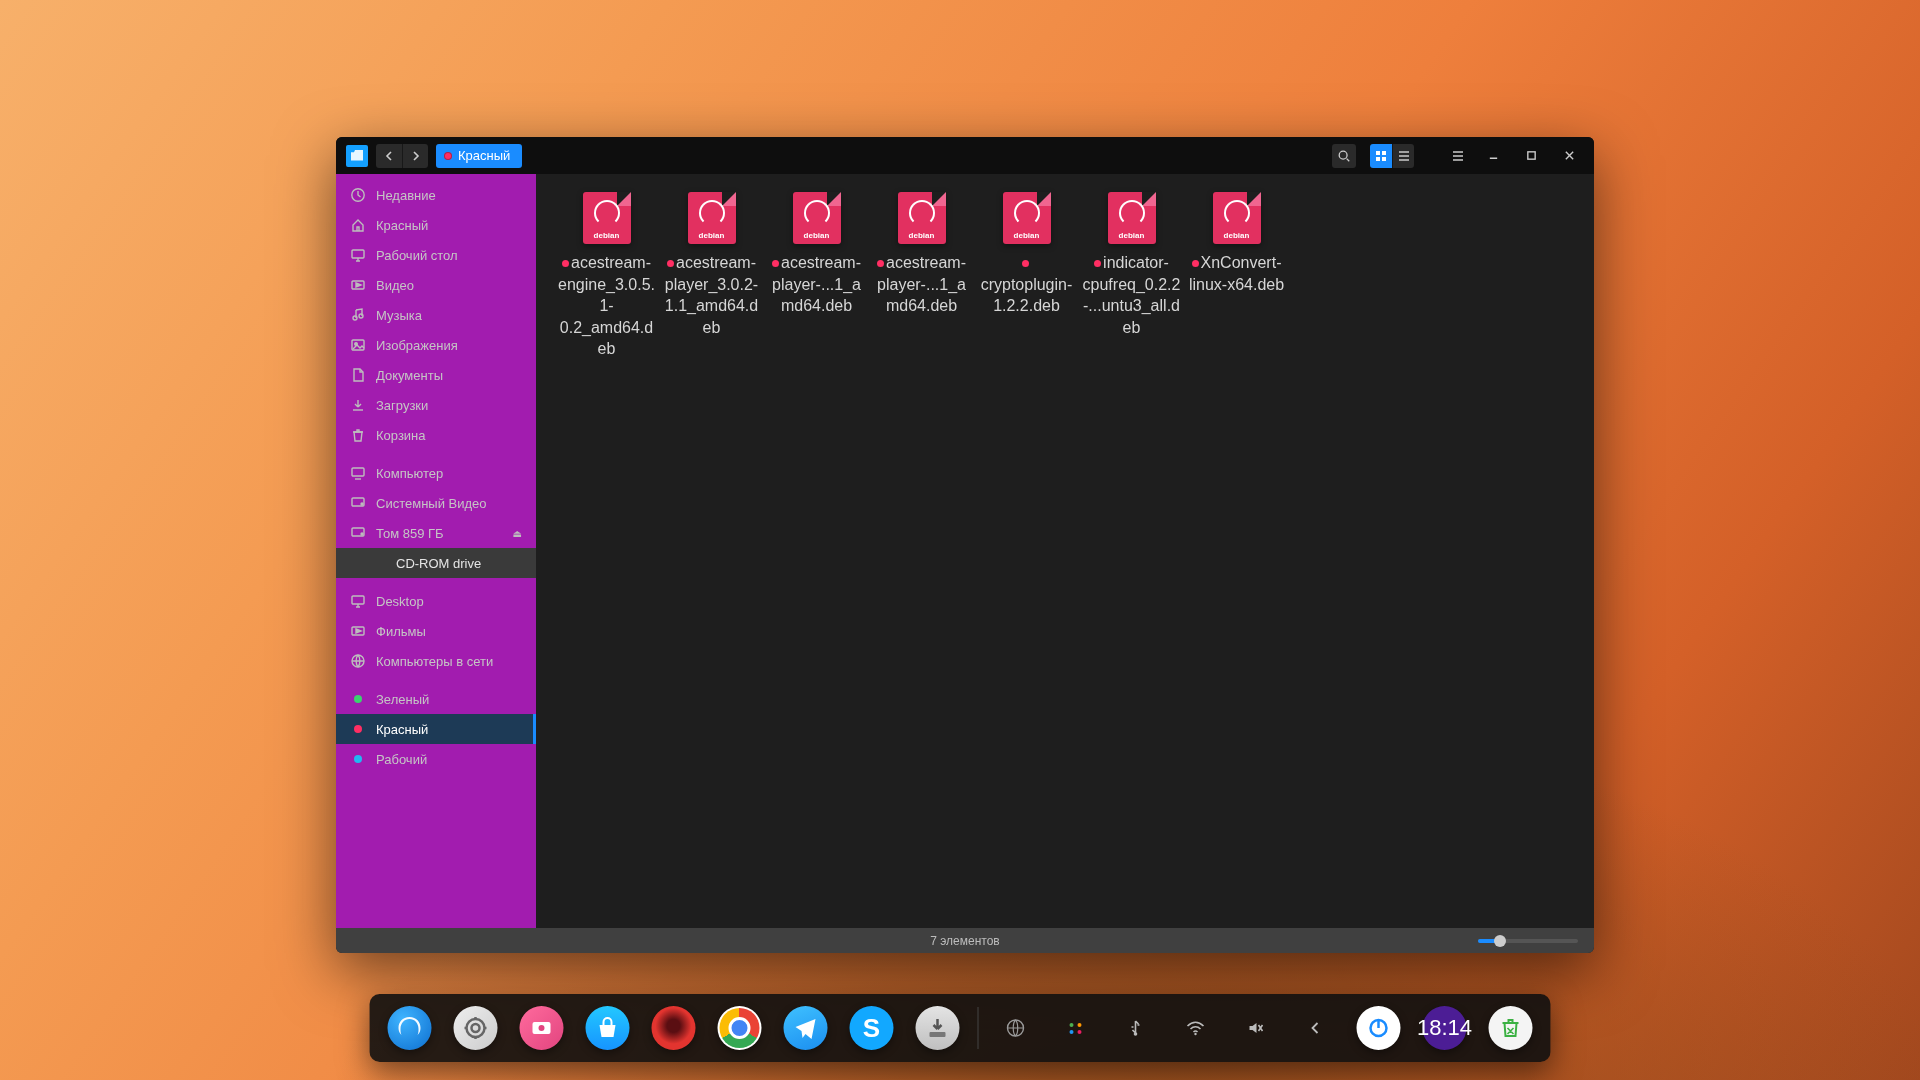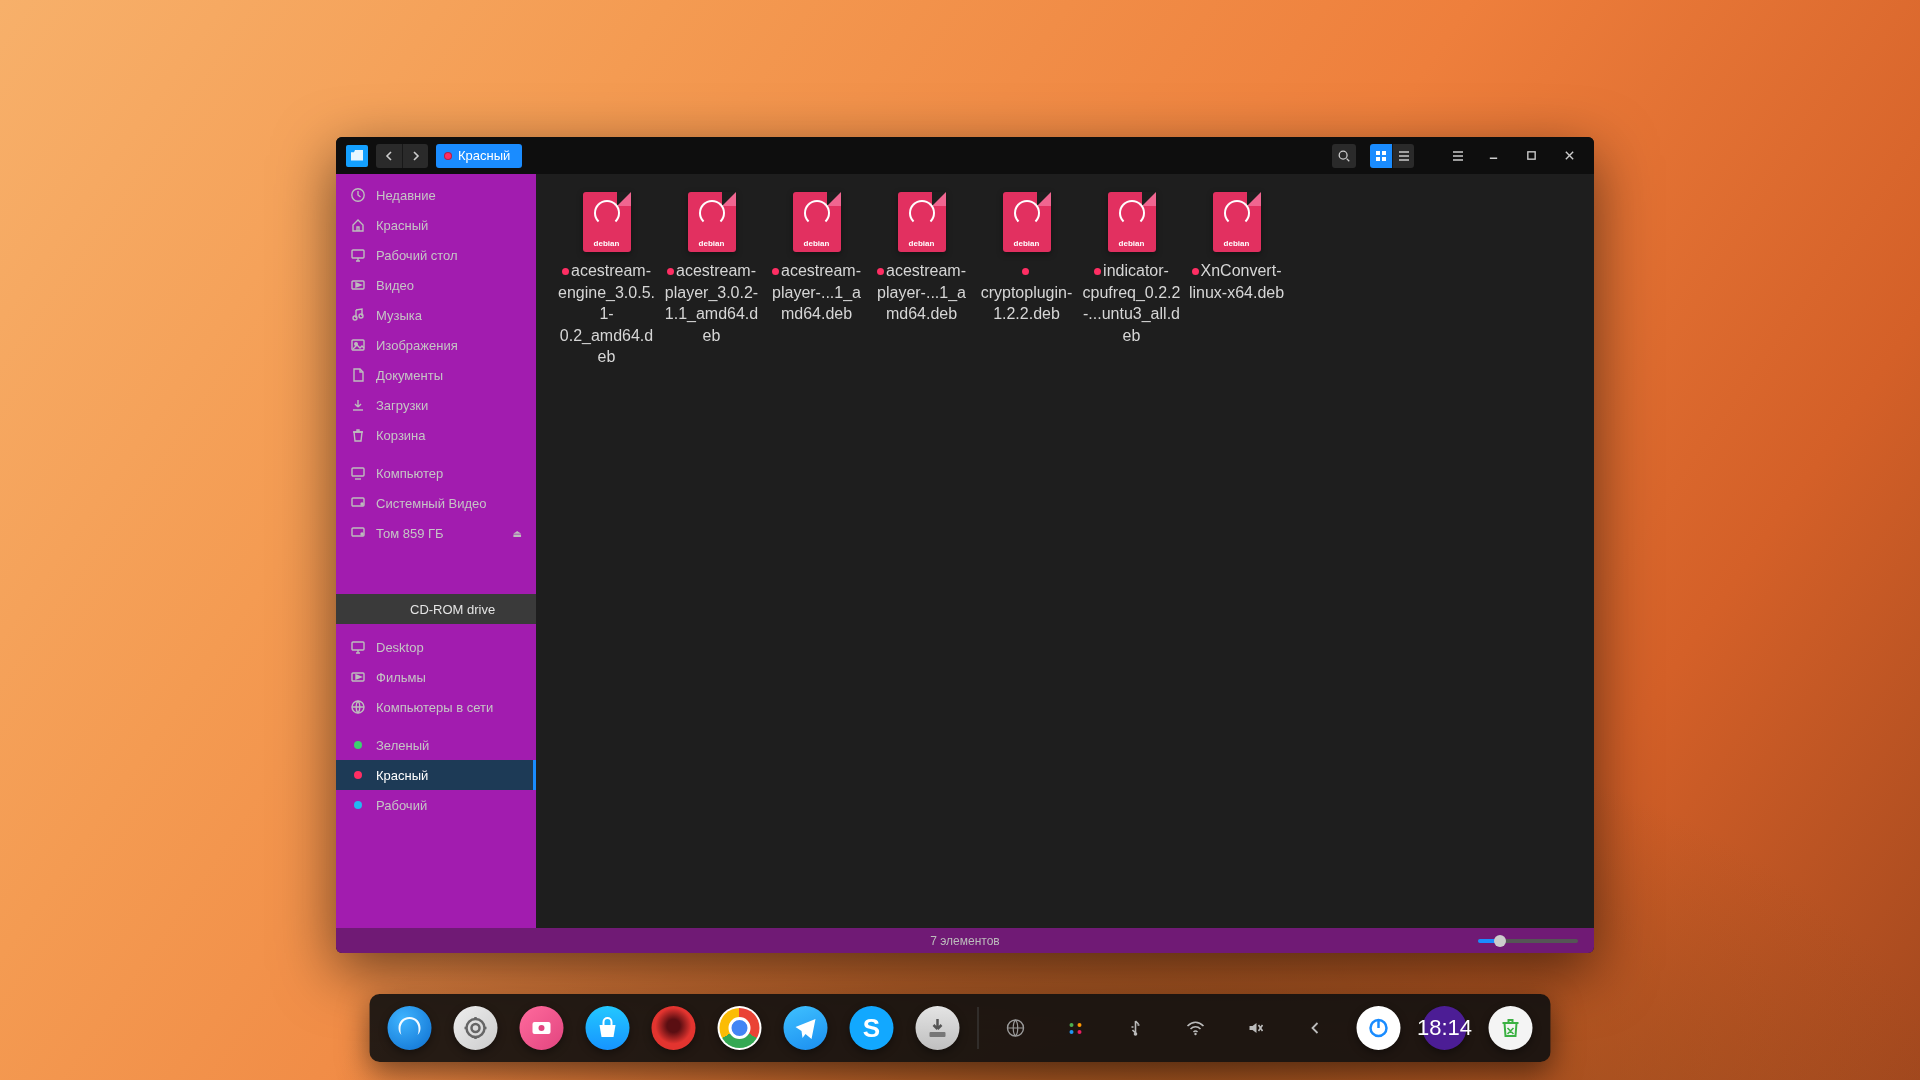--- a/index.html
+++ b/index.html
@@ -61,40 +61,40 @@
   .winbtn svg{width:11px;height:11px;stroke:#ccc;stroke-width:1.5;fill:none;}
 
   
   .fm-body { flex:1; display:flex; }
 
   .sidebar { width:200px; background:#a21caf; padding-top:6px; overflow-y:auto;}
   .sb-item {
     height:30px; display:flex; align-items:center; gap:10px; padding:0 14px;
     color:#c5c5c5; font-size:13px; position:relative;
   }
-  .sb-item.indent { padding-left:48px; color:#bdbdbd;margin-top:46px;}
+  .sb-item.indent { padding-left:34px; color:#bdbdbd;}
   .sb-item.sel-cd { background:#3a3a3a; color:#e5e5e5;}
   .sb-item.active { background:#1d3a56; color:#fff;}
   .sb-item.active::after{content:"";position:absolute;right:0;top:0;bottom:0;width:3px;background:#1a8cff;}
   .sb-lead{width:16px;height:16px;display:flex;align-items:center;justify-content:center;flex:none;}
   .sb-lead svg{width:16px;height:16px;stroke:#bdbdbd;stroke-width:1.4;fill:none;}
   .sb-dot{width:8px;height:8px;border-radius:50%;}
   .sb-dot.green{background:#3bd16f;}
   .sb-dot.red{background:#ff2e63;}
   .sb-dot.cyan{background:#22b8f2;}
   .sb-eject{margin-left:auto;color:#bdbdbd;font-size:10px;}
   .sb-gap{height:8px;}
 
   .content { flex:1; background:#1e1e1e; position:relative; padding:18px 18px 0 18px;}
   .filegrid { display:flex; flex-wrap:wrap; gap:0 0px; align-items:flex-start;}
   .file-item {
     width:105px; display:flex; flex-direction:column; align-items:center;
   }
   .deb-icon {
-    width:48px; height:60px; background:#e23060; border-radius:3px;
+    width:48px; height:52px; background:#e23060; border-radius:3px;
     position:relative; margin-bottom:8px;
     box-shadow:0 2px 6px rgba(0,0,0,.4);
   }
   .deb-icon::before{
     content:"";position:absolute;top:0;right:0;width:14px;height:14px;
     background:linear-gradient(135deg,#1e1e1e 48%,#f06590 52%);
   }
   .deb-icon::after{
     content:"";position:absolute;top:8px;left:50%;transform:translateX(-50%);
     width:22px;height:22px;border:2.5px solid #fff;border-radius:50%;
@@ -108,21 +108,21 @@
     color:#d6d6d6;font-size:16px;line-height:1.35;text-align:center;
     max-width:100px;word-break:break-word;
   }
   .file-label .tag{
     display:inline-block;width:7px;height:7px;border-radius:50%;background:#ff2e63;
     margin-right:2px;vertical-align:1px;
   }
 
   
   .statusbar {
-    height:25px;background:#701a75;color:#bcbcbc;font-size:12px;
+    height:25px;background:#404040;color:#bcbcbc;font-size:12px;
     display:flex;align-items:center;position:relative;
   }
   .statusbar .st-txt{position:absolute;left:50%;transform:translateX(-50%);}
   .zoom {
     position:absolute;right:16px;top:50%;transform:translateY(-50%);
     width:100px;height:4px;background:#555;border-radius:2px;
   }
   .zoom::before{content:"";position:absolute;left:0;top:0;height:100%;width:22%;background:#1a8cff;border-radius:2px;}
   .zoom-thumb{position:absolute;left:22%;top:50%;transform:translate(-50%,-50%);width:12px;height:12px;background:#ccc;border-radius:50%;}
 

